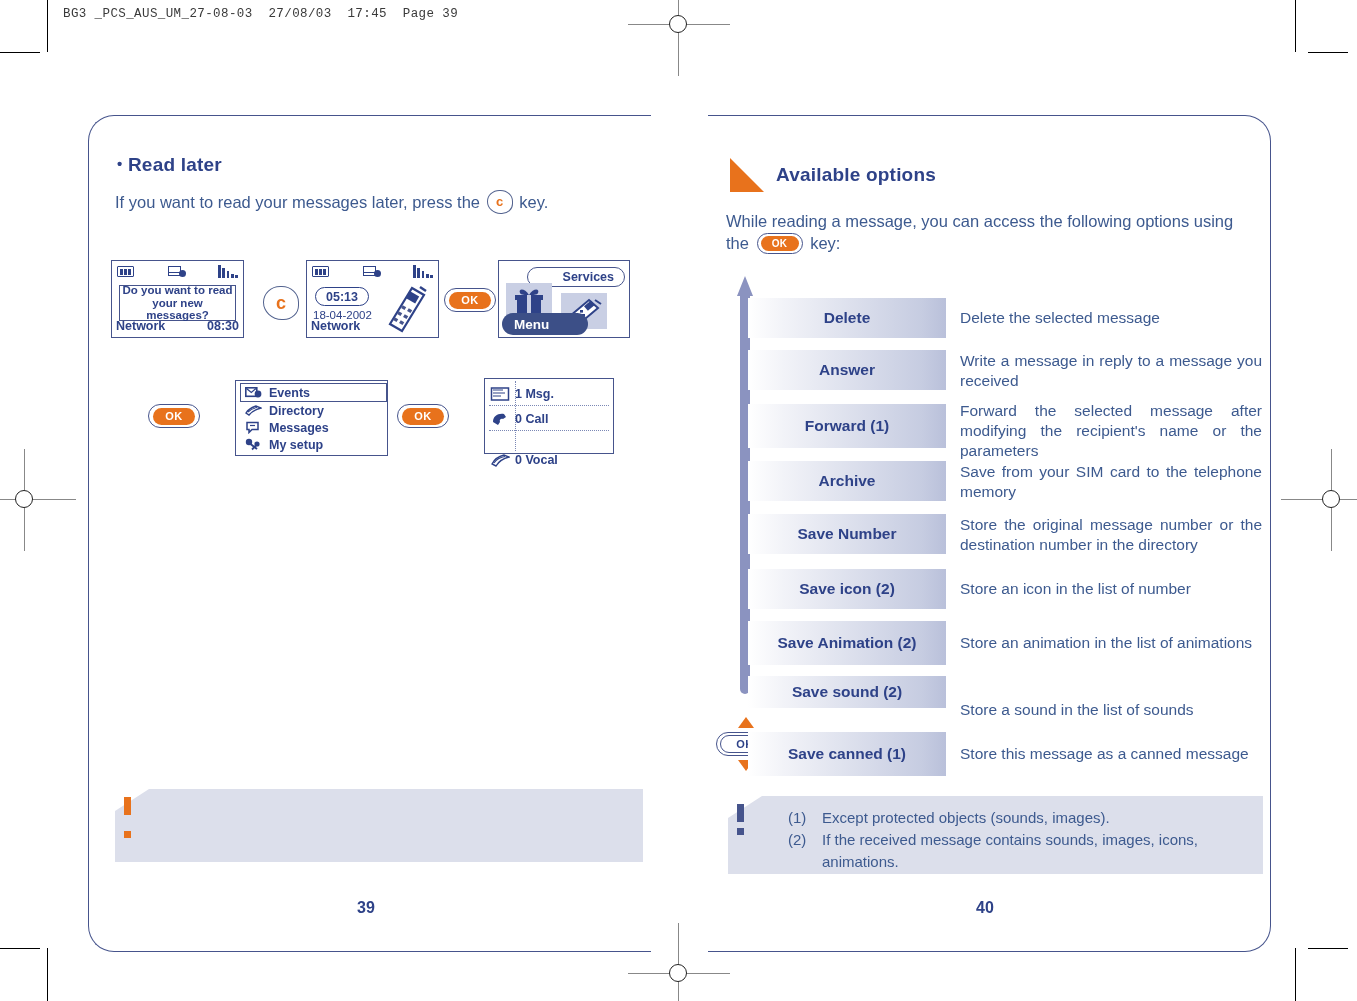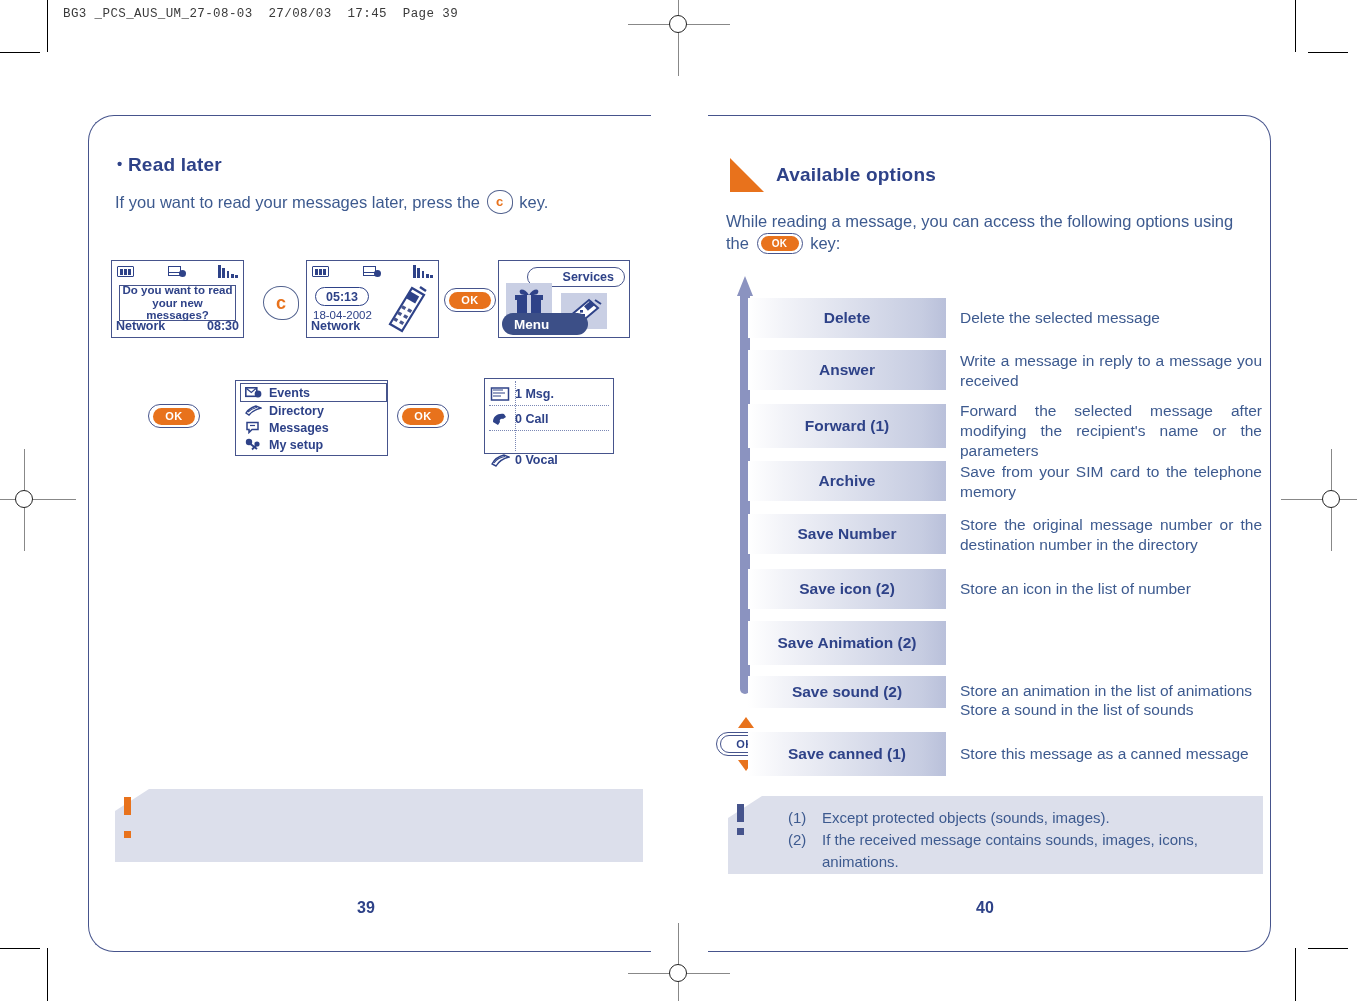--- a/index.html
+++ b/index.html
@@ -594,21 +594,21 @@
         <div class="optdesc" style="top:1px;">Store the original message number or the destination number in the directory</div>
       </div>
 
       <div class="optrow" style="top:453px;">
         <div class="optlabel" style="top:0; height:40px;">Save icon (2)</div>
         <div class="optdesc" style="top:10px;">Store an icon in the list of number</div>
       </div>
 
       <div class="optrow" style="top:505px;">
         <div class="optlabel" style="top:0; height:44px;">Save Animation (2)</div>
-        <div class="optdesc" style="top:12px;margin-top:48px;">Store an animation in the list of animations</div>
+        <div class="optdesc" style="top:12px;">Store an animation in the list of animations</div>
       </div>
 
       <div class="optrow" style="top:560px;">
         <div class="optlabel" style="top:0; height:32px;">Save sound (2)</div>
         <div class="optdesc" style="top:24px;">Store a sound in the list of sounds</div>
       </div>
 
       <div class="optrow" style="top:616px;">
         <div class="optlabel" style="top:0; height:44px;">Save canned (1)</div>
         <div class="optdesc" style="top:12px;">Store this message as a canned message</div>

